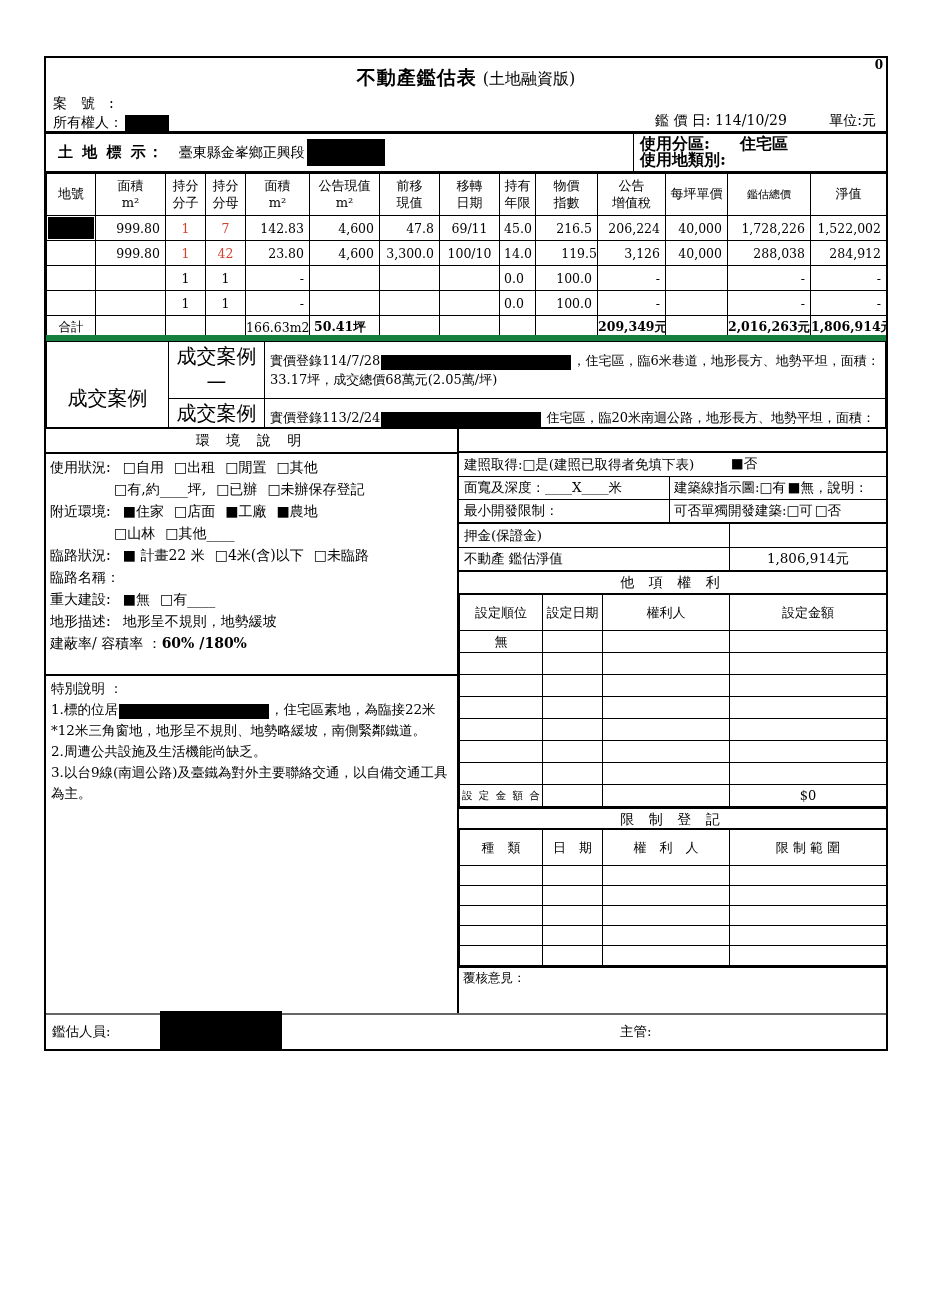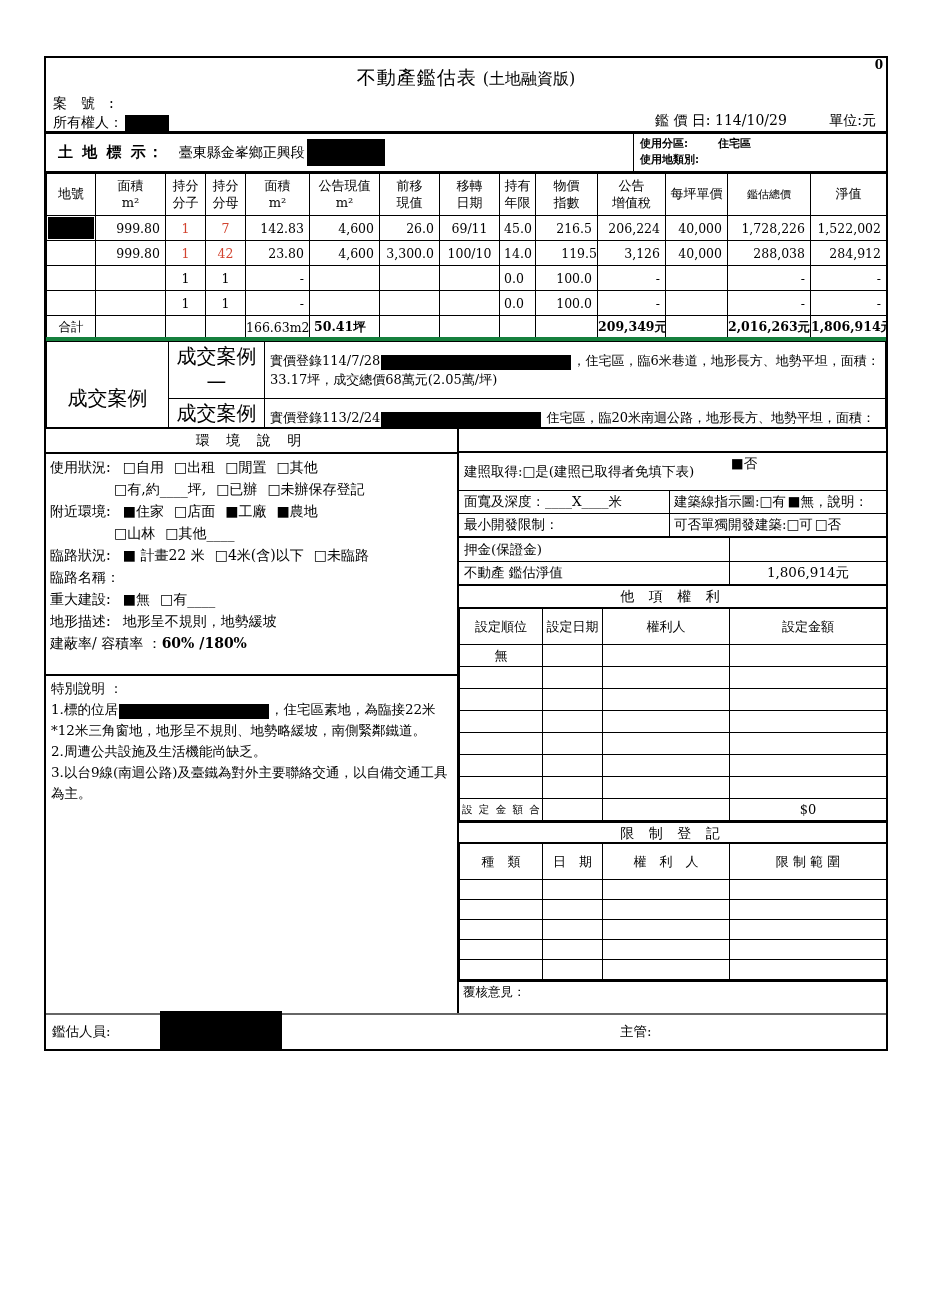--- a/index.html
+++ b/index.html
@@ -9,40 +9,40 @@
   .form{position:absolute;left:44px;top:56px;width:844px;height:995px;
         border:2px solid #000;background:#fff;}
   .redact{display:inline-block;background:var(--redact,#000);vertical-align:middle;}
   .red{color:var(--red,#c33);}
   .b{font-weight:bold;}
 
   
   .hdr{height:76px;border-bottom:3px solid #000;position:relative;}
   .corner{position:absolute;top:0px;right:3px;font-size:12px;font-weight:bold;}
   .title-line{text-align:center;padding-top:7px;font-size:19px;}
-  .title-main{font-weight:normal;letter-spacing:1px;}
+  .title-main{font-weight:bold;letter-spacing:1px;}
   .title-suffix{font-size:16px;font-weight:normal;}
   .case-line{position:absolute;left:7px;top:37px;font-size:14px;}
   .owner-line{position:absolute;left:7px;top:56px;font-size:14px;}
   .owner-redact{width:44px;height:17px;margin-left:2px;}
   .hdr-right{position:absolute;right:10px;top:54px;font-size:14px;}
   .hdr-right .unit{margin-left:38px;}
 
   
   .landmark{height:39px;border-bottom:2px solid #000;position:relative;
             display:flex;align-items:center;}
   .lm-label{margin-left:12px;font-weight:bold;font-size:15px;letter-spacing:2px;}
   .lm-value{margin-left:14px;font-size:14px;}
   .lm-redact{width:78px;height:27px;margin-left:2px;}
   .lm-divider{position:absolute;left:587px;top:0;bottom:0;width:1px;background:#000;}
-  .zoning{position:absolute;left:594px;top:2px;font-size:11px;font-weight:bold;line-height:16px;}
+  .zoning{position:absolute;left:594px;top:2px;font-size:16px;font-weight:bold;line-height:16px;}
   .zoning .zv{margin-left:30px;}
 
   
-  .main-wrap{height:168px;border-bottom:4px solid #15803d;overflow:hidden;}
+  .main-wrap{height:168px;border-bottom:6px solid #15803d;overflow:hidden;}
   table{border-collapse:collapse;table-layout:fixed;}
   .lt{width:840px;font-size:12.5px;}
   .lt th,.lt td{border:1px solid #000;padding:0;overflow:hidden;white-space:nowrap;}
   .lt thead tr{height:42px;}
   .lt thead th{font-weight:normal;font-size:13px;white-space:pre-line;line-height:1.25;}
   .lt thead th:nth-child(13){font-size:11px;}
   .lt tbody tr{height:25px;}
   tbody.total-body tr{height:23px;}
 
   
@@ -69,21 +69,21 @@
   .indent{padding-left:64px;}
   .notes{flex:1;padding:2px 5px;font-size:13.5px;line-height:21px;}
   .note-redact{width:150px;height:15px;margin:0 1px -2px 1px;}
 
   
   .rc-strip{height:24px;border-bottom:2px solid #000;}
   .rc-row{position:relative;border-bottom:1px solid #000;font-size:13.5px;
           display:flex;align-items:center;white-space:nowrap;overflow:hidden;}
   .rc-row .cbi{margin-right:2px;}
   .pad{padding-left:5px;}
-  .r1{height:38px;}
+  .r1{height:24px;}
   .abs-no{position:absolute;left:272px;top:0;line-height:21px;}
   .r2{height:23px;padding:0;}
   .r3{height:24px;border-bottom:2px solid #000;}
   .cell-l{width:211px;border-right:1px solid #000;height:100%;display:flex;align-items:center;padding-left:5px;}
   .cell-r{flex:1;height:100%;display:flex;align-items:center;padding-left:4px;text-align:right;}
   .r4{height:24px;}
   .r5{height:24px;border-bottom:2px solid #000;}
   .dep-l{flex:1;height:100%;display:flex;align-items:center;padding-left:5px;}
   .dep-r{width:157px;border-left:1px solid #000;height:100%;display:flex;
          align-items:center;justify-content:center;}
@@ -173,21 +173,21 @@
       <tbody data-name="land-table-body">
           <tr data-name="table-row">
             <td data-name="cell" style="text-align: center;">
               <div class="redact-fill" data-name="redacted-cell"></div>
             </td>
             <td data-name="cell" style="text-align: right; padding-right: 5px;">999.80</td>
             <td class="red" data-name="cell" style="text-align: center;">1</td>
             <td class="red" data-name="cell" style="text-align: center;">7</td>
             <td data-name="cell" style="text-align: right; padding-right: 5px;">142.83</td>
             <td data-name="cell" style="text-align: right; padding-right: 5px;">4,600</td>
-            <td data-name="cell" style="text-align: right; padding-right: 5px;">26.0</td>
+            <td data-name="cell" style="text-align: right; padding-right: 5px;">47.8</td>
             <td data-name="cell" style="text-align: center;">69/11</td>
             <td data-name="cell" style="text-align: left; padding-left: 4px;">45.0</td>
             <td data-name="cell" style="text-align: right; padding-right: 5px;">216.5</td>
             <td data-name="cell" style="text-align: right; padding-right: 5px;">206,224</td>
             <td data-name="cell" style="text-align: right; padding-right: 5px;">40,000</td>
             <td data-name="cell" style="text-align: right; padding-right: 5px;">1,728,226</td>
             <td data-name="cell" style="text-align: right; padding-right: 5px;">1,522,002</td>
           </tr>
           <tr data-name="table-row">
             <td data-name="cell" style="text-align: center;"></td>

